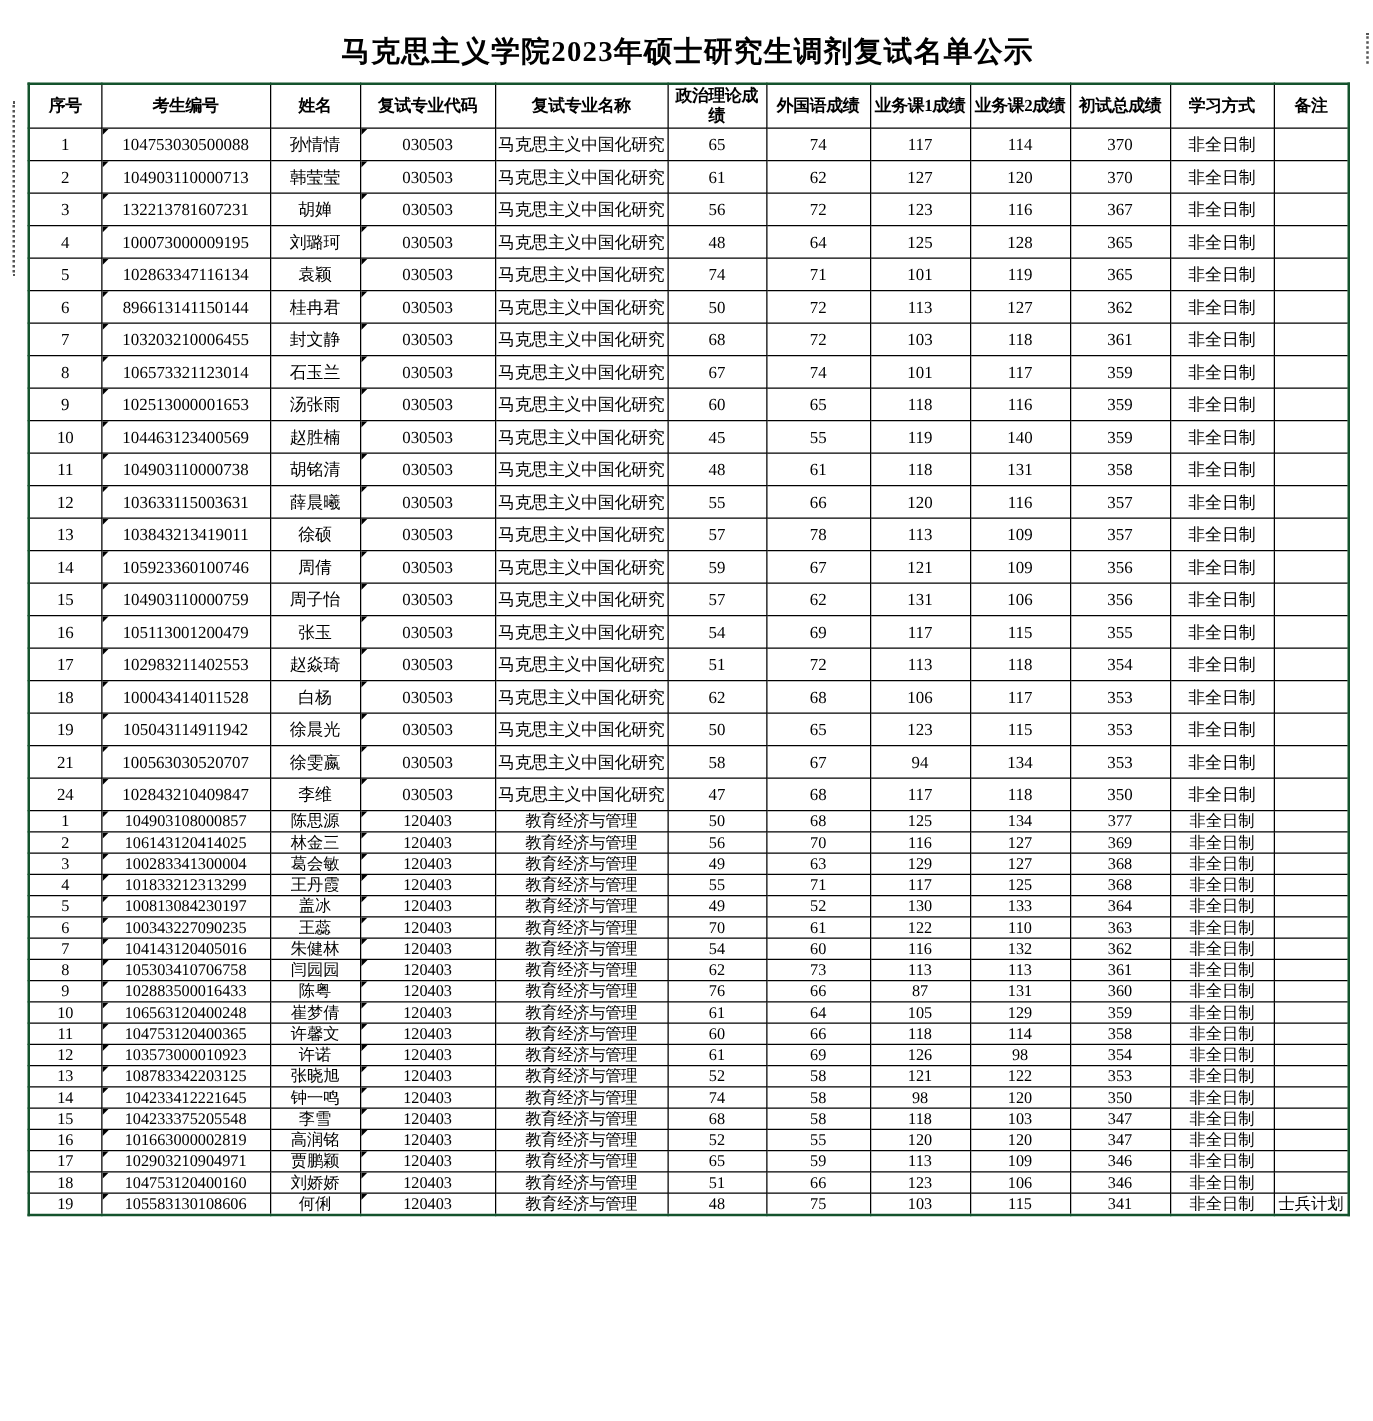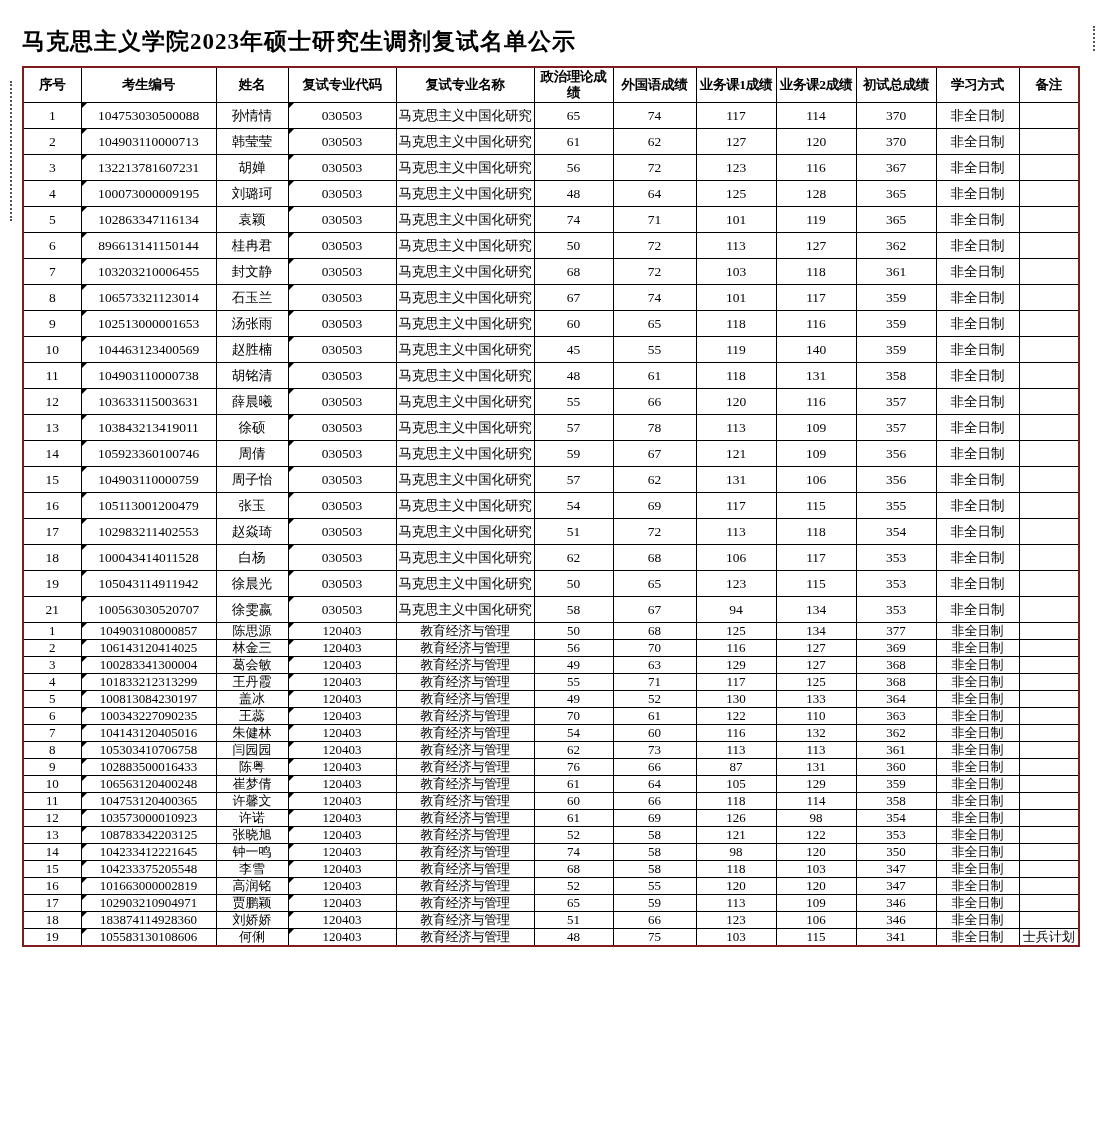--- a/index.html
+++ b/index.html
@@ -1,21 +1,21 @@
 <!DOCTYPE html>
 <html><head>
 <meta charset="utf-8">
 <style>
   html,body{margin:0;padding:0;background:#ffffff;width:1098px;height:1137px;overflow:hidden;}
   body{font-family:"Liberation Serif","DejaVu Serif",serif;color:#000;}
   .sheet{position:relative;width:1098px;height:1137px;background:#fff;}
   .doc{width:1056px;margin-left:22px;}
-  .title{margin-top:26px;height:40px;font-size:23px;font-weight:bold;
+  .title{margin-top:26px;height:40px;text-align:center;font-size:23px;font-weight:bold;
          font-family:"Liberation Serif","DejaVu Serif",serif;letter-spacing:1px;}
-  table{border-collapse:collapse;table-layout:fixed;width:1056px;border:2px solid #7f1d1d;}
+  table{border-collapse:collapse;table-layout:fixed;width:1056px;border:2px solid #14532d;}
   th,td{border:1px solid #000;padding:0;text-align:center;vertical-align:middle;overflow:hidden;}
   th{font-weight:bold;font-size:13.5px;line-height:16px;letter-spacing:-0.3px;white-space:normal;}
   tr.h1 th{height:34px;}
   tr.h2 th{height:32px;}
   td{white-space:nowrap;}
   tr.s1 td{height:25px;font-size:13.5px;line-height:25px;}
   tr.s2 td{height:16px;font-size:13px;line-height:16px;}
   td.col-4{font-size:13px;letter-spacing:-0.2px;}
   td.flag{position:relative;}
   td.flag::before{content:"";position:absolute;top:0;left:0;width:0;height:0;
@@ -336,20 +336,34 @@
             <td class="col-3 flag">030503</td>
             <td class="col-4">马克思主义中国化研究</td>
             <td class="col-5">58</td>
             <td class="col-6">67</td>
             <td class="col-7">94</td>
             <td class="col-8">134</td>
             <td class="col-9">353</td>
             <td class="col-10">非全日制</td>
             <td class="col-11"></td>
           </tr>
+          <tr class="s1">
+            <td class="col-0">24</td>
+            <td class="col-1 flag">102843210409847</td>
+            <td class="col-2">李维</td>
+            <td class="col-3 flag">030503</td>
+            <td class="col-4">马克思主义中国化研究</td>
+            <td class="col-5">47</td>
+            <td class="col-6">68</td>
+            <td class="col-7">117</td>
+            <td class="col-8">118</td>
+            <td class="col-9">350</td>
+            <td class="col-10">非全日制</td>
+            <td class="col-11"></td>
+          </tr>
           <tr class="s2">
             <td class="col-0">1</td>
             <td class="col-1 flag">104903108000857</td>
             <td class="col-2">陈思源</td>
             <td class="col-3 flag">120403</td>
             <td class="col-4">教育经济与管理</td>
             <td class="col-5">50</td>
             <td class="col-6">68</td>
             <td class="col-7">125</td>
             <td class="col-8">134</td>
@@ -576,21 +590,21 @@
             <td class="col-5">65</td>
             <td class="col-6">59</td>
             <td class="col-7">113</td>
             <td class="col-8">109</td>
             <td class="col-9">346</td>
             <td class="col-10">非全日制</td>
             <td class="col-11"></td>
           </tr>
           <tr class="s2">
             <td class="col-0">18</td>
-            <td class="col-1 flag">183874114928360</td>
+            <td class="col-1 flag">104753120400160</td>
             <td class="col-2">刘娇娇</td>
             <td class="col-3 flag">120403</td>
             <td class="col-4">教育经济与管理</td>
             <td class="col-5">51</td>
             <td class="col-6">66</td>
             <td class="col-7">123</td>
             <td class="col-8">106</td>
             <td class="col-9">346</td>
             <td class="col-10">非全日制</td>
             <td class="col-11"></td>

